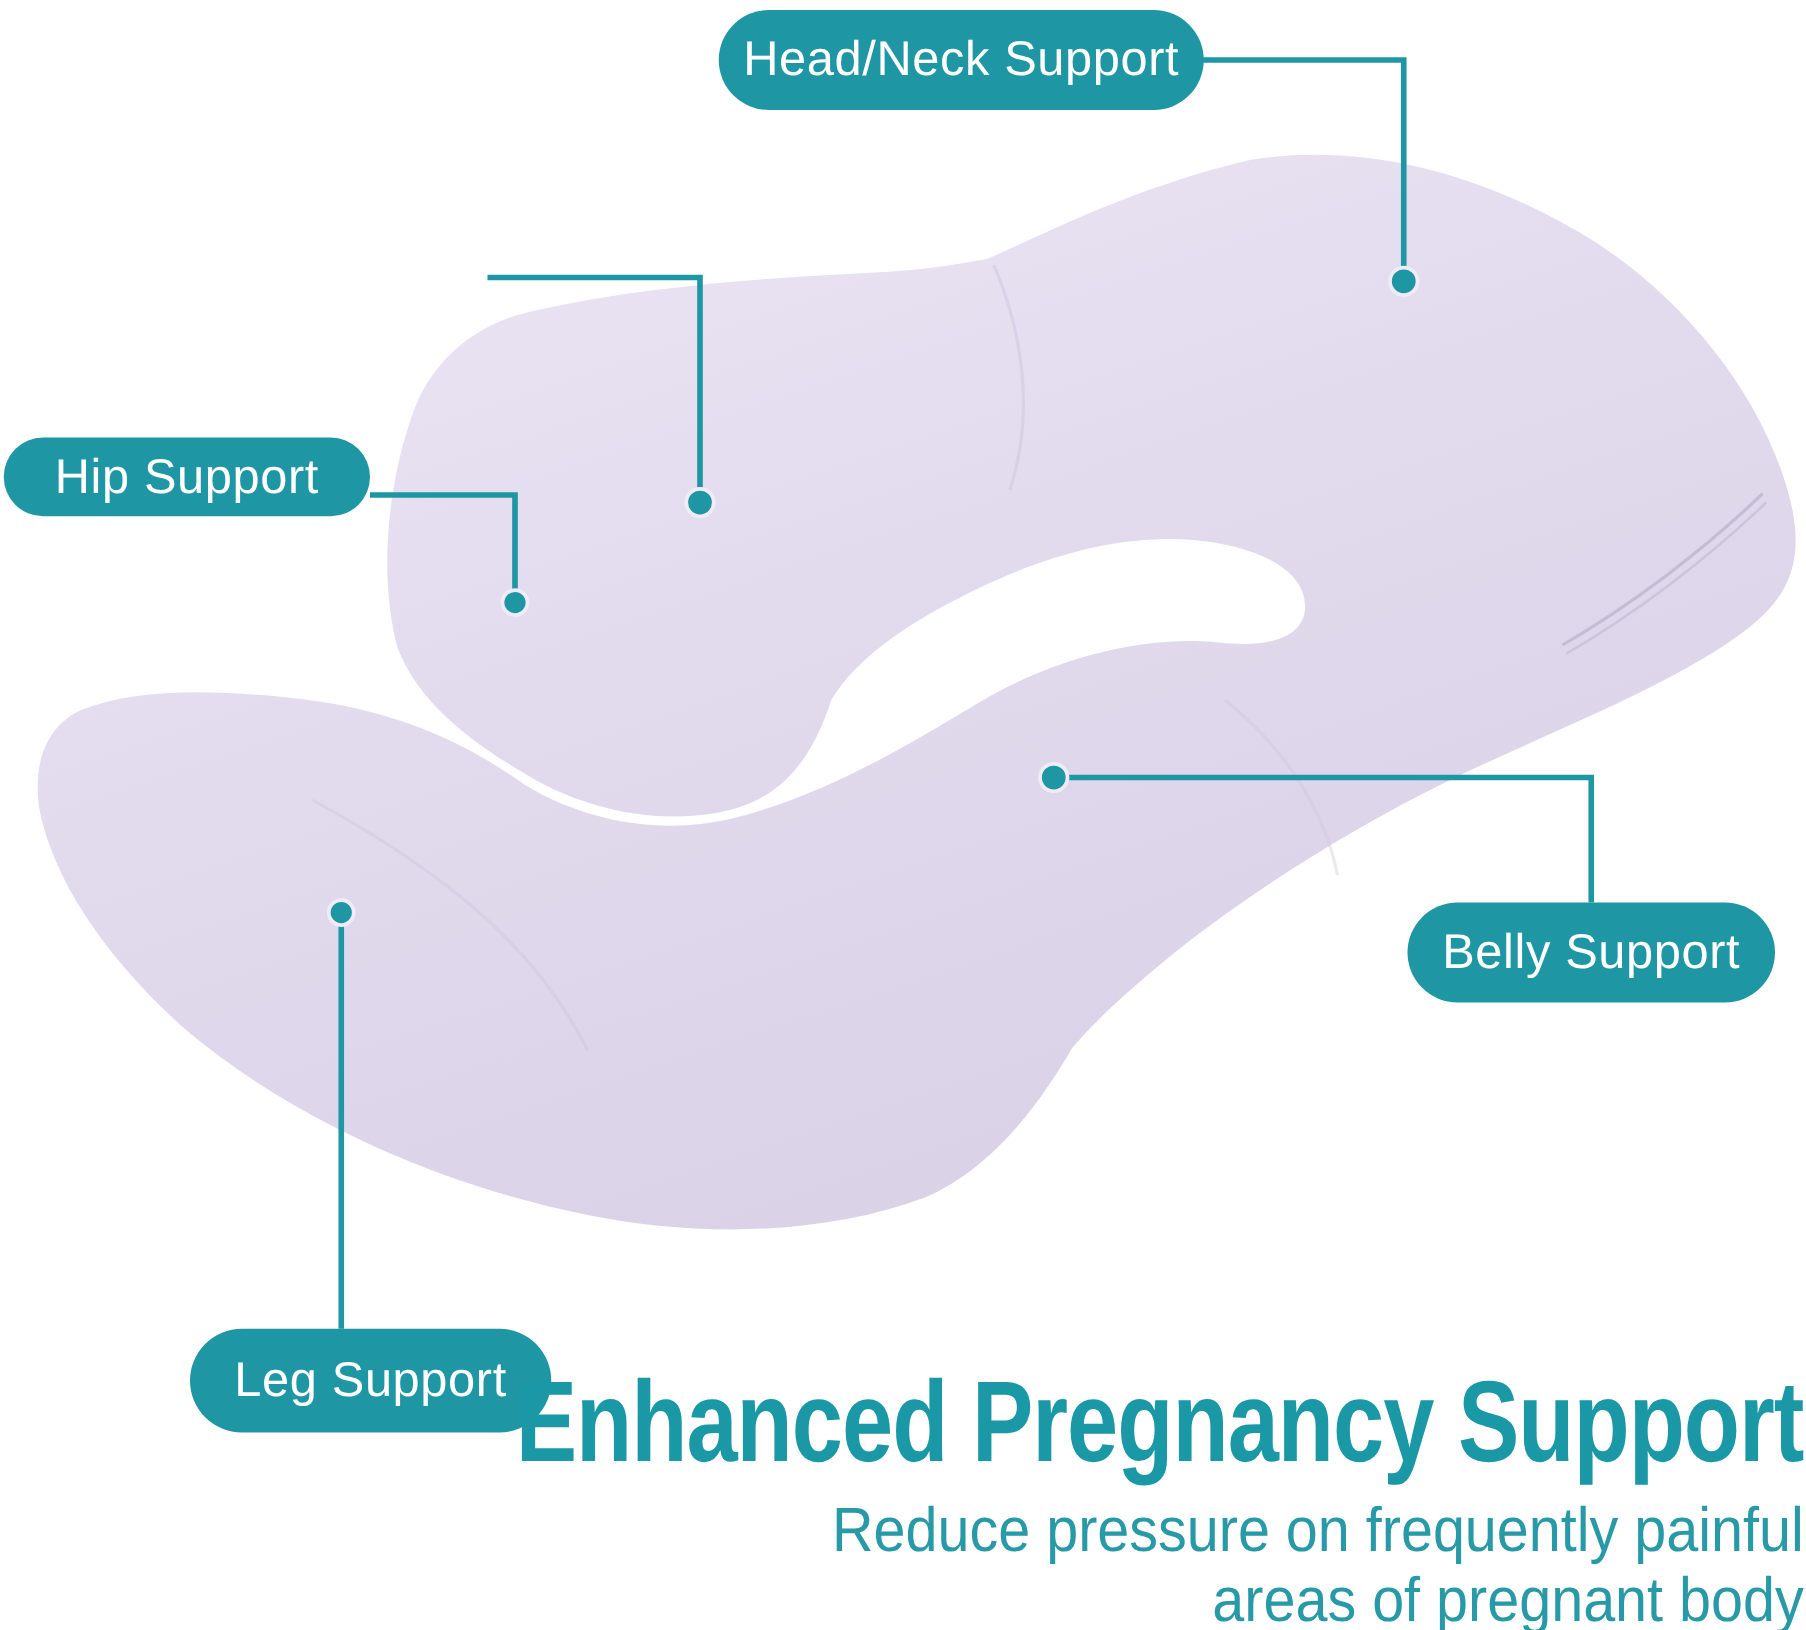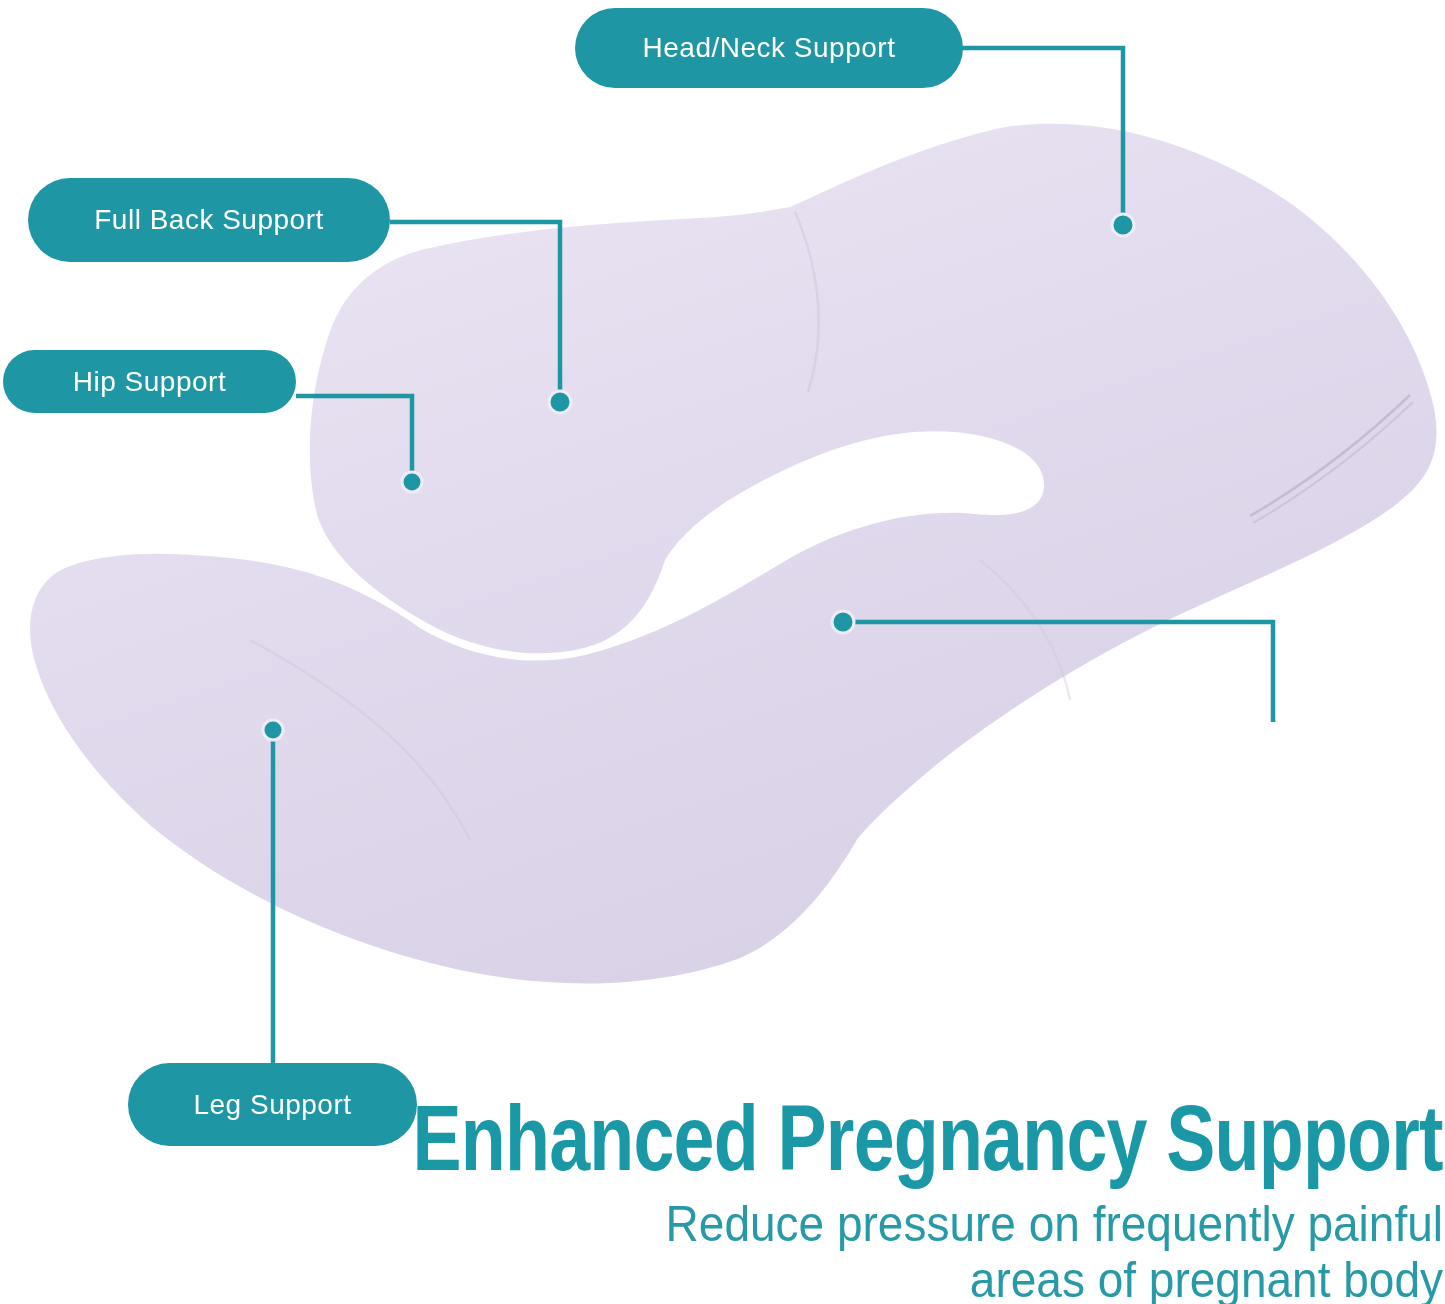--- a/index.html
+++ b/index.html
@@ -18,29 +18,29 @@
   }
   .pillow-svg{position:absolute;left:0;top:0;width:1445px;height:1304px;display:block;}
   .cline{fill:none;stroke:var(--teal);stroke-width:4.5;}
   .cdot{fill:var(--teal);stroke:#f0ecf7;stroke-width:3;}
   .pill{
     position:absolute;
     background:var(--teal);
     color:#ffffff;
     border-radius:999px;
     display:flex;align-items:center;justify-content:center;
-    font-size:28px;
+    font-size:39px;
     letter-spacing:0.5px;
     white-space:nowrap;
   }
   .pill-head  {left:575px;top:8px;   width:388px;height:80px;}
   .pill-back  {left:28px; top:178px; width:362px;height:84px;}
   .pill-hip   {left:3px;  top:350px; width:293px;height:63px;}
   .pill-belly {left:1126px;top:722px;width:294px;height:80px;}
-  .pill-leg   {left:128px;top:1063px;width:289px;height:83px;}
+  .pill-leg   {left:152px;top:1063px;width:289px;height:83px;}
   .headline-title{
     position:absolute;
     right:2px;top:1086px;
     color:var(--title-teal);
     font-size:92px;
     font-weight:800;
     letter-spacing:-1px;
     white-space:nowrap;
     transform:scaleX(0.80);
     transform-origin:right center;
@@ -123,25 +123,25 @@
     <path class="cline" d="M 1273 722 V 622 H 846"></path>
     <circle class="cdot" cx="843" cy="622" r="11"></circle>
 
     <path class="cline" d="M 273 1063 V 733"></path>
     <circle class="cdot" cx="273" cy="730" r="10"></circle>
   </svg>
 
   <div class="pill pill-head">
     <span>Head/Neck Support</span>
   </div>
-  <div class="pill pill-back">
-    <span>Full Back Support</span>
-  </div>
   <div class="pill pill-hip">
     <span>Hip Support</span>
+  </div>
+  <div class="pill pill-belly">
+    <span>Belly Support</span>
   </div>
   <div class="pill pill-leg">
     <span>Leg Support</span>
   </div>
 
   <div class="headline-title">Enhanced Pregnancy Support</div>
   <div class="headline-sub">
     <div>Reduce pressure on frequently painful</div>
     <div>areas of pregnant body</div>
   </div>

